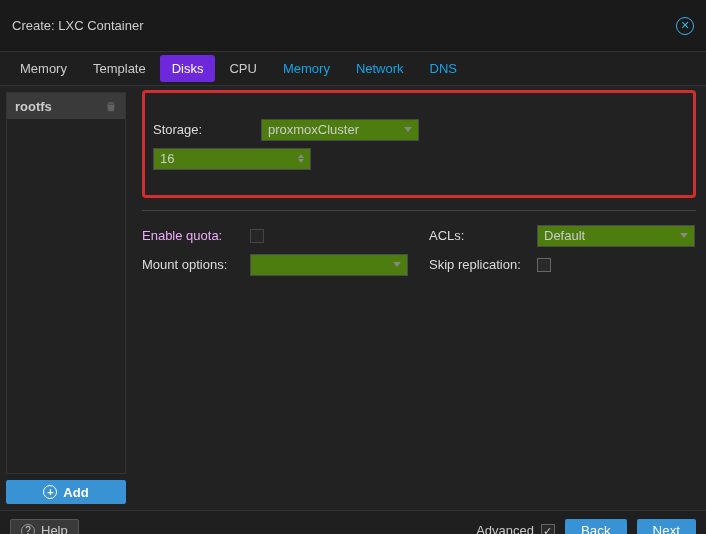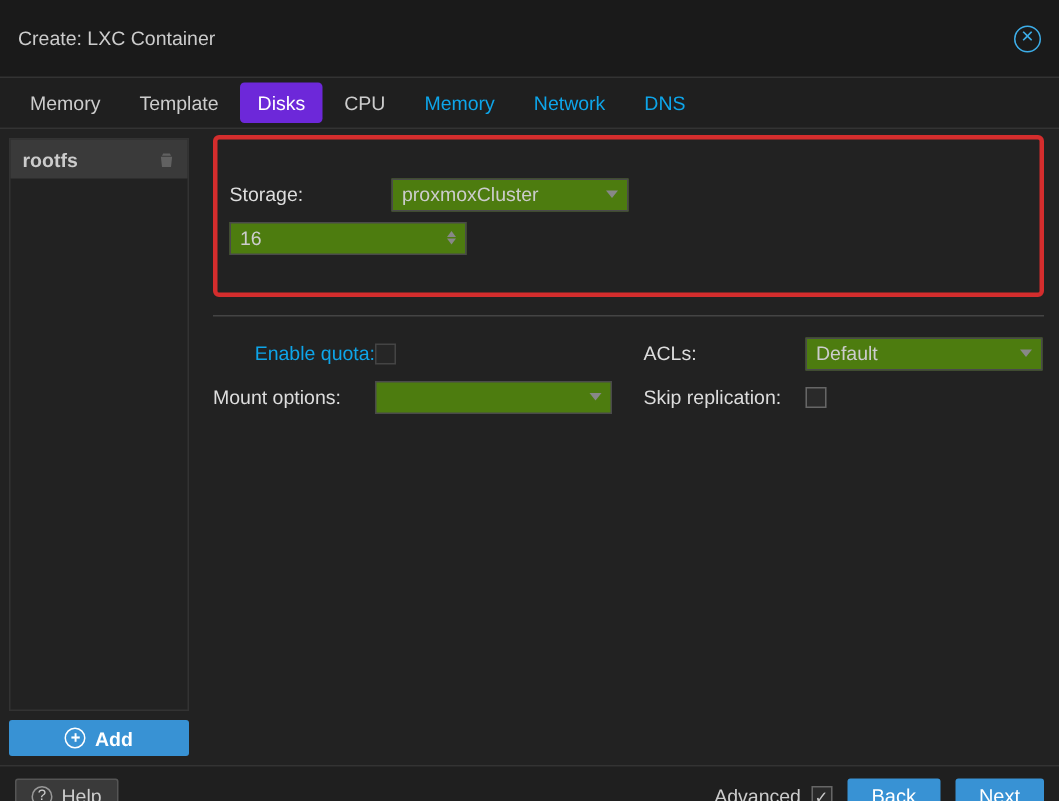--- a/index.html
+++ b/index.html
@@ -14,21 +14,21 @@
   .sidebar { width: 132px; display: flex; flex-direction: column; padding: 6px 6px 6px 6px; font-weight: bold; }
   .sidebar-list { flex: 1; background: #222; border: 1px solid #333; }
   .sidebar-item { height: 26px; background: #3a3a3a; display: flex; align-items: center; justify-content: space-between; padding: 0 8px; color: #ccc; }
   .trash-icon { width: 12px; height: 12px; opacity: 0.5; }
   .add-btn { height: 24px; background: #3892d4; color: #fff; display: flex; align-items: center; justify-content: center; border-radius: 2px; cursor: pointer; gap: 6px; margin-top: 6px; }
   .add-btn .plus { width: 14px; height: 14px; border: 1.5px solid #fff; border-radius: 50%; display: flex; align-items: center; justify-content: center; font-size: 11px; line-height: 1; }
   .content { flex: 1; padding: 4px 10px; position: relative; }
   .highlight-box { border: 3px solid #d42d2d; border-radius: 4px; padding: 22px 8px; margin-bottom: 12px; }
   .form-row { display: flex; align-items: center; height: 29px; }
   .form-label { width: 108px; color: #ddd; }
-  .form-label.disabled { color: #0ea5e9; text-align: right; }
+  .form-label.disabled { color: #f0abfc; }
   .form-field { flex: 1; max-width: 158px; height: 22px; background: #4d7c0f; border: 1px solid #4a4a4a; color: #ccc; padding: 0 6px; display: flex; align-items: center; justify-content: space-between; font-size: 13px; }
   .caret { width: 0; height: 0; border-left: 4px solid transparent; border-right: 4px solid transparent; border-top: 5px solid #888; }
   .spinner-arrows { display: flex; flex-direction: column; gap: 1px; }
   .spinner-arrows .up { width: 0; height: 0; border-left: 3px solid transparent; border-right: 3px solid transparent; border-bottom: 4px solid #888; }
   .spinner-arrows .down { width: 0; height: 0; border-left: 3px solid transparent; border-right: 3px solid transparent; border-top: 4px solid #888; }
   .divider { height: 1px; background: #444; margin: 4px 0 10px 0; }
   .columns { display: flex; gap: 20px; }
   .col { flex: 1; }
   .checkbox { width: 14px; height: 14px; border: 1px solid #666; background: #2a2a2a; display: inline-block; }
   .checkbox.checked::after { content: "✓"; color: #ccc; font-size: 11px; position: relative; top: -2px; left: 1px; }

